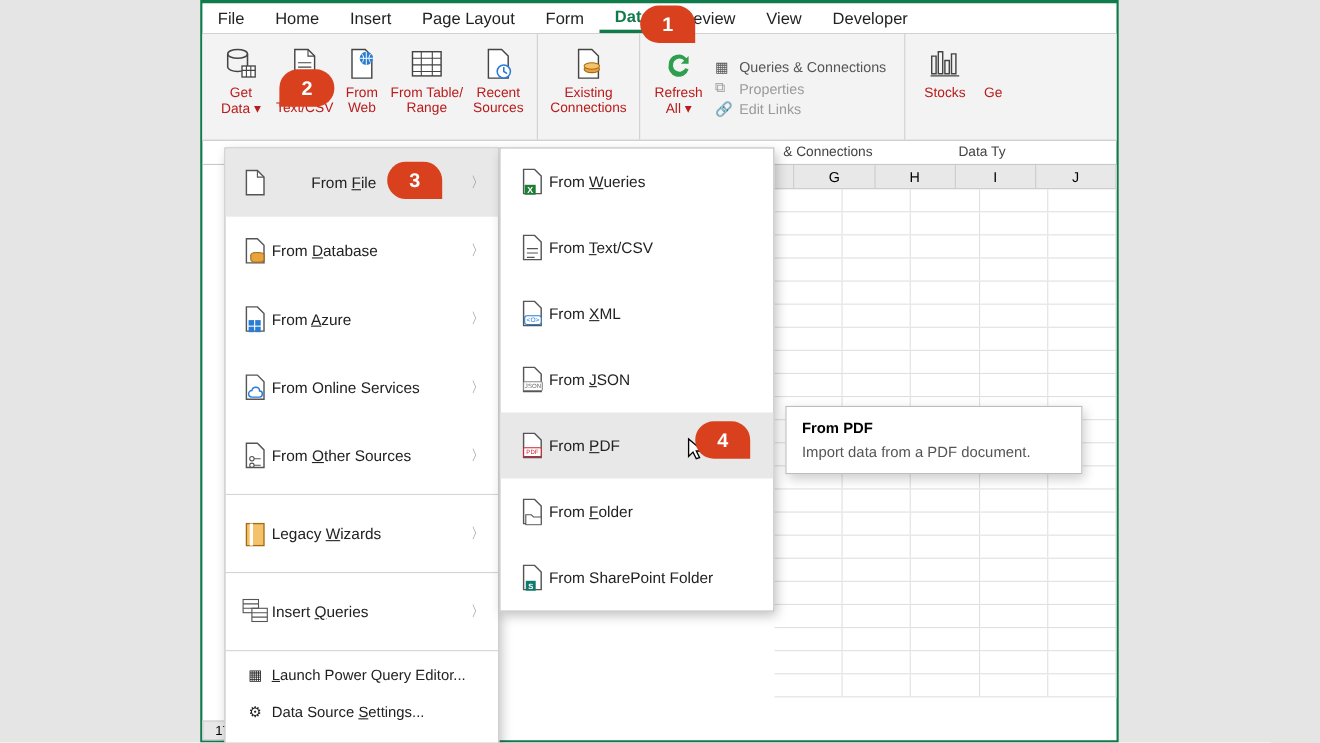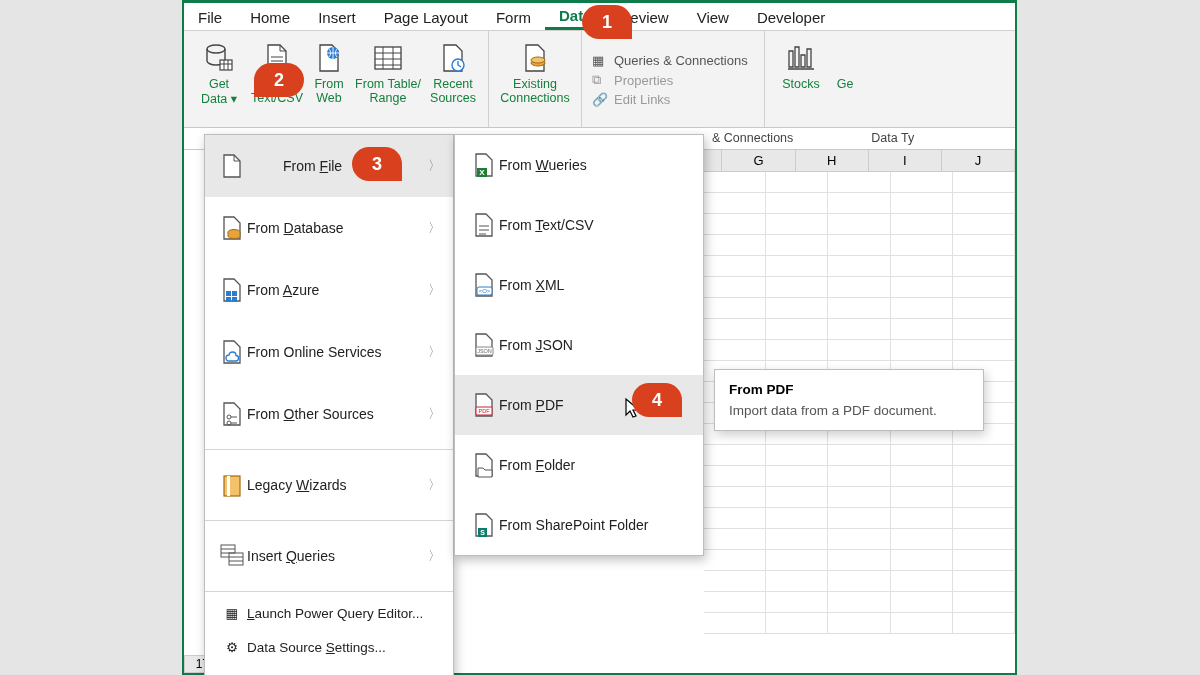--- a/index.html
+++ b/index.html
@@ -6,21 +6,21 @@
   body { background: #e5e5e5; width: 1200px; height: 675px; overflow: hidden; position: relative; }
   .frame { position: absolute; left: 182px; top: 0; width: 835px; height: 675px; background: #fff; border: 2px solid #0f7b4b; border-top-width: 3px; }
   
   .tabs { display: flex; align-items: center; height: 28px; border-bottom: 1px solid #d0d0d0; font-size: 15px; color: #222; }
   .tab { padding: 4px 14px 3px; cursor: default; }
   .tab.active { color: #0f7b4b; border-bottom: 3px solid #0f7b4b; font-weight: 600; }
   
   .ribbon { display: flex; height: 97px; background: #f3f3f3; border-bottom: 1px solid #c8c8c8; }
   .rgroup { display: flex; border-right: 1px solid #d0d0d0; padding: 4px 6px 2px; position: relative; }
   .rgroup.last { border-right: none; justify-content: flex-end; }
-  .rbtn-lg { display: flex; flex-direction: column; align-items: center; justify-content: flex-start; width: 58px; font-size: 12.5px; color: #15803d; text-align: center; padding-top: 4px; }
+  .rbtn-lg { display: flex; flex-direction: column; align-items: center; justify-content: flex-start; width: 58px; font-size: 12.5px; color: #b91c1c; text-align: center; padding-top: 4px; }
   .rbtn-lg .ico { height: 38px; display:flex; align-items:center; justify-content:center; }
   .rbtn-sm { display: flex; align-items: center; font-size: 13px; color: #555; padding: 2px 4px; width: 170px; }
   .rbtn-sm.dim { color: #9a9a9a; }
   .rbtn-sm .ico { width: 18px; margin-right: 4px; }
   .stk { display:flex; flex-direction:column; justify-content:center; }
   .gridrows { }
   .gridrows .r { height:21px; border-bottom:1px solid #e0e0e0; display:flex; }
   .gridrows .r div { width:80px; border-right:1px solid #e0e0e0; }
   
   .sectstrip { display:flex; height:22px; border-bottom:1px solid #c8c8c8; font-size:12.5px; color:#444; }
@@ -133,20 +133,29 @@
               <path d="M4 2h12l6 6v20H4z" fill="#fff" stroke="#444" stroke-width="1.3"></path>
               <ellipse cx="16" cy="20" rx="7" ry="3" fill="#e8a33d" stroke="#a56b12"></ellipse>
               <ellipse cx="16" cy="17" rx="7" ry="3" fill="#f3c26b" stroke="#a56b12"></ellipse>
             </svg>
         </span>
         <span>Existing</span>
         <span>Connections</span>
       </div>
     </div>
     <div class="rgroup">
+      <div class="rbtn-lg">
+        <span class="ico">
+          <svg width="30" height="30">
+              <path d="M6 15a9 9 0 0 1 16-5l2-2v7h-7l3-3a6 6 0 1 0 1 7l3 1A9 9 0 0 1 6 15z" fill="#2e9e4f"></path>
+            </svg>
+        </span>
+        <span>Refresh</span>
+        <span>All ▾</span>
+      </div>
       <div class="stk">
         <div class="rbtn-sm">
           <span class="ico">▦</span>
           <span>Queries &amp; Connections</span>
         </div>
         <div class="rbtn-sm dim">
           <span class="ico">⧉</span>
           <span>Properties</span>
         </div>
         <div class="rbtn-sm dim">

